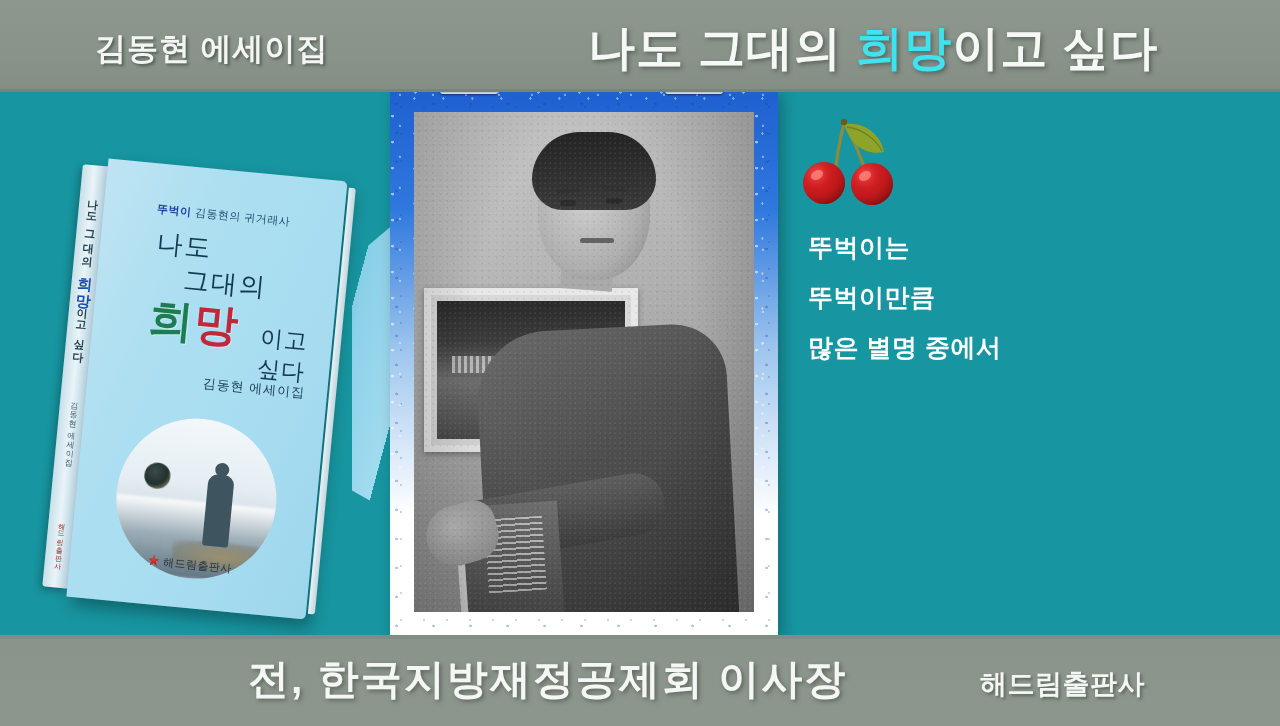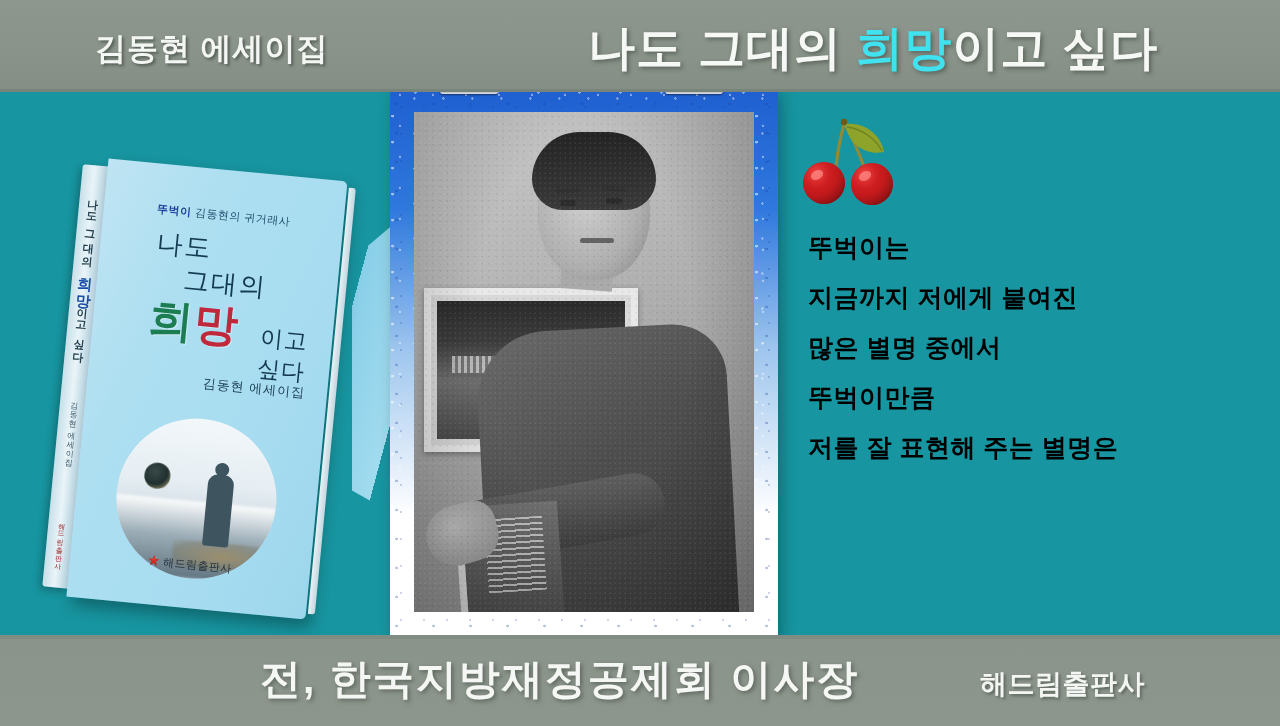--- a/index.html
+++ b/index.html
@@ -69,21 +69,21 @@
     color: #f6f8f5;
     letter-spacing: 1px;
     text-shadow: 2px 2px 4px rgba(40,50,42,.5);
     white-space: nowrap;
   }
   .header-title .hl { color: #3fe2ee; }
 
   
   .footer-main {
     position: absolute;
-    left: 260px; top: 652px;
+    left: 248px; top: 652px;
     font-size: 41px;
     font-weight: bold;
     color: #f5f7f4;
     letter-spacing: 2px;
     text-shadow: 2px 2px 4px rgba(45,55,47,.5);
     white-space: nowrap;
   }
   .footer-pub {
     position: absolute;
     left: 980px; top: 666px;
@@ -97,21 +97,21 @@
 
   
   .quote {
     position: absolute;
     left: 808px; top: 222px;
     width: 440px;
   }
   .quote-line {
     font-size: 25px;
     font-weight: bold;
-    color: #000000;
+    color: #ffffff;
     line-height: 50px;
     letter-spacing: 0.5px;
     white-space: nowrap;
   }
 
   
   .cherries {
     position: absolute;
     left: 800px; top: 108px;
     width: 104px; height: 100px;
@@ -523,24 +523,22 @@
           <stop offset="0%" stop-color="#ff5550" stop-opacity=".85"></stop>
           <stop offset="52%" stop-color="#cf1b1d" stop-opacity=".25"></stop>
           <stop offset="100%" stop-color="#6d0b0d" stop-opacity=".75"></stop>
         </radialGradient>
       </defs>
     </svg>
   </div>
 
   <div class="quote">
     <div class="quote-line">뚜벅이는</div>
-    <div class="quote-line">지금까지 저에게 붙여진</div>
+    <div class="quote-line">뚜벅이만큼</div>
     <div class="quote-line">많은 별명 중에서</div>
-    <div class="quote-line">뚜벅이만큼</div>
-    <div class="quote-line">저를 잘 표현해 주는 별명은</div>
   </div>
 
   <div class="band-top"></div>
   <div class="header-left">김동현 에세이집</div>
   <div class="header-title"><span>나도 그대의 </span><span class="hl">희망</span><span>이고 싶다</span></div>
 
   <div class="band-bottom"></div>
   <div class="footer-main">전, 한국지방재정공제회 이사장</div>
   <div class="footer-pub">해드림출판사</div>
 

